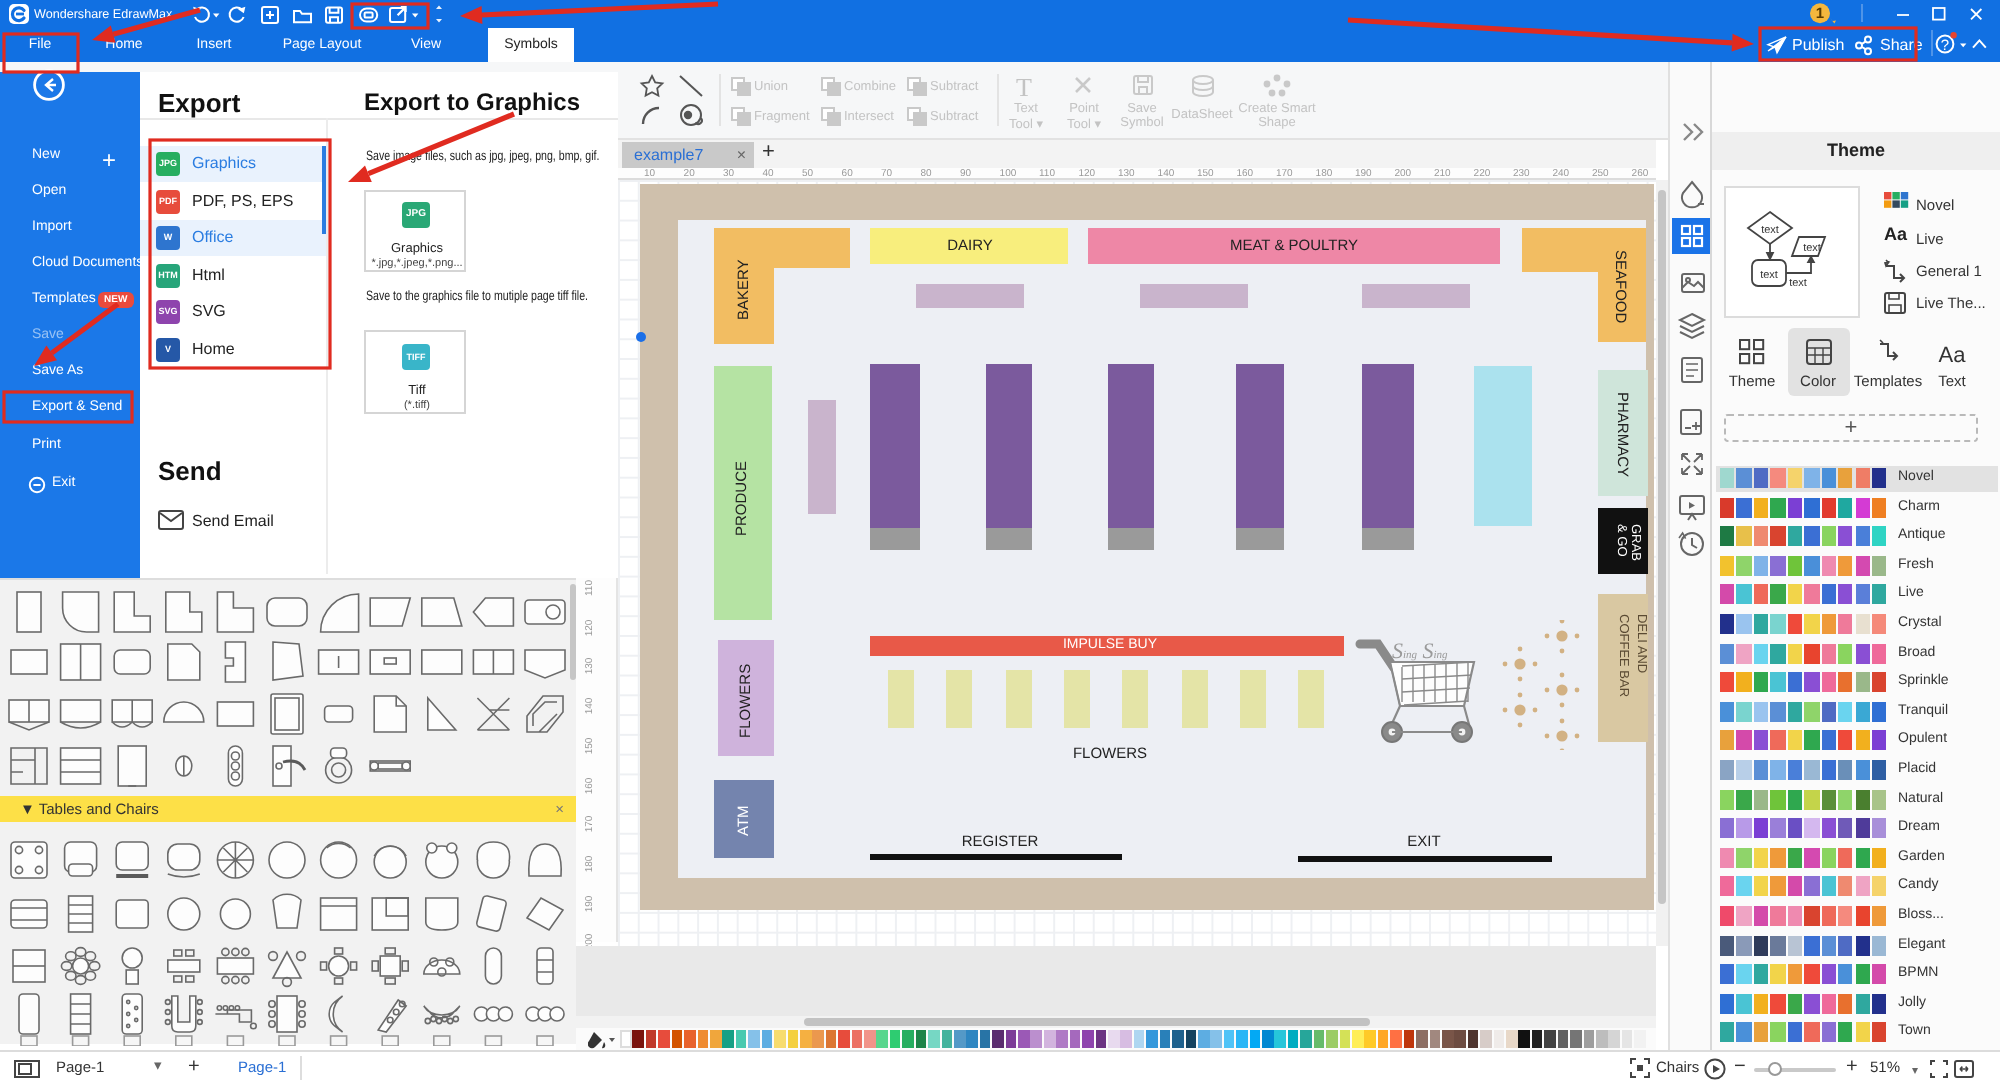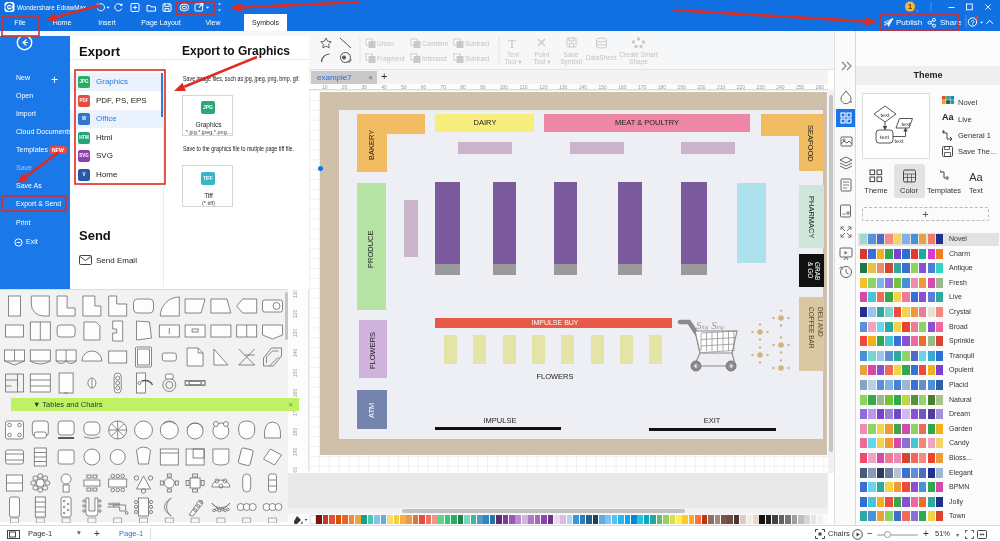--- a/index.html
+++ b/index.html
@@ -33,21 +33,21 @@
 .vtx{position:absolute;font-size:7.5px;color:#222;white-space:nowrap;transform-origin:0 0}
 
 #bluebar{left:0;top:36px;width:70px;height:253px;background:#1b78e8}
 #whitepanel{left:70px;top:36px;width:239px;height:253px;background:#fff}
 .sbitem{position:absolute;left:16px;color:#fff;font-size:7px;white-space:nowrap}
 .exrow{position:absolute;left:0;width:93px;height:18px}
 .exico{position:absolute;left:8px;top:3px;width:12px;height:12px;border-radius:2px;color:#fff;font-size:4.5px;font-weight:bold;text-align:center;line-height:12px}
 .exlbl{position:absolute;left:26px;top:0;font-size:8px;line-height:18px;color:#222}
 
 #library{left:0;top:289px;width:288px;height:233px;background:#f2f2f2;border-top:1px solid #ddd}
-#tchead{position:absolute;left:11px;top:108px;width:288px;height:13px;background:#bef264;font-size:7.5px;color:#333;line-height:13px;padding-left:22px}
+#tchead{position:absolute;left:0;top:108px;width:288px;height:13px;background:#fde047;font-size:7.5px;color:#333;line-height:13px;padding-left:10px}
 
 #iconstrip{left:834px;top:31px;width:21px;height:494px;background:#fafafa;border-left:1px solid #e0e0e0}
 #themepanel{left:855px;top:31px;width:145px;height:494px;background:#fbfbfb;border-left:1px solid #d8d8d8}
 #themehead{position:absolute;left:0;top:35px;width:144px;height:19px;background:#efefef;font-size:9px;font-weight:bold;color:#222;text-align:center;line-height:19px}
 .tpl{position:absolute;font-size:7.5px;color:#333}
 .swrow{position:absolute;left:2px;width:141px;height:13px}
 .sw{position:absolute;top:1px;width:7.4px;height:10px}
 .swl{position:absolute;left:91px;top:0;font-size:7px;color:#333;line-height:12px}
 
 #bottombar{left:0;top:525px;width:1000px;height:16px;background:#fff;border-top:1px solid #dcdcdc}
@@ -255,21 +255,21 @@
       <div class="vtx" style="left:58px;top:70px;transform:rotate(-90deg);">BAKERY</div>
       <div class="vtx" style="left:506px;top:35px;transform:rotate(90deg);">SEAFOOD</div>
       <div class="vtx" style="left:57px;top:178px;transform:rotate(-90deg);">PRODUCE</div>
       <div class="vtx" style="left:507px;top:106px;transform:rotate(90deg);">PHARMACY</div>
       <div class="vtx" style="left:512px;top:172px;transform:rotate(90deg);color:#fff;font-size:6.5px;line-height:7px">GRAB<br>&amp; GO</div>
       <div class="vtx" style="left:515px;top:217px;transform:rotate(90deg);font-size:6.5px;line-height:8.5px;color:#5a4a33">DELI AND<br>COFFEE BAR</div>
       <div class="vtx" style="left:59px;top:279px;transform:rotate(-90deg);">FLOWERS</div>
       <div class="vtx" style="left:58px;top:328px;transform:rotate(-90deg);color:#fff">ATM</div>
       <div class="fpt" style="left:211px;top:228px;width:70px;color:#fff;font-size:7px;line-height:10px">IMPULSE BUY</div>
       <div class="fpt" style="left:216px;top:282px;width:60px">FLOWERS</div>
-      <div class="fpt" style="left:159px;top:326px;width:64px">IMPULSE</div>
+      <div class="fpt" style="left:159px;top:326px;width:64px">REGISTER</div>
       <div class="fpt" style="left:385px;top:326px;width:36px">EXIT</div>
       <div class="fp" style="left:9px;top:76px;width:5px;height:5px;background:#1b6fe8;border-radius:50%"></div>
       <svg class="fp" style="left:367px;top:225px" width="120" height="60" viewBox="0 0 120 60">
 <g stroke="#8a8a8a" fill="none">
 <path d="M4 7 h9 l8 12" stroke-width="4.5" stroke-linecap="round"></path>
 <path d="M19 16 h42 l-5 22 h-32 z" stroke-width="1.1" fill="#fdfdfd"></path>
 <path d="M19 16 l5 22 m37-22 l-36 2 m35 4.5 l-35 2 m34 4.5 l-34 2 m33 4.5 l-32 2" stroke-width="0.7"></path>
 <path d="M25 18.5v17.5 m5.5-18 v18 m5.5-18.5 v18.5 m5.5-19 v19 m5.5-19.5 v19.5 m5.5-20 v20 m5.5-20.5 v20.5" stroke-width="0.7"></path>
 <path d="M24 38 l-5 11 m37-11 l3 11" stroke-width="1.1"></path>
 <circle cx="20" cy="51" r="5" fill="#8a8a8a" stroke="#777"></circle>
@@ -936,21 +936,21 @@
 <path d="M1 40 h4 v6 h5" stroke="#444" fill="none"></path>
           <path d="M8 44 l2 2 -2 2" stroke="#444" fill="none"></path>
           <path d="M1 37 l1.5 1.5 M1 40 l-0.5 -1.5 1.8 -0.3 Z" stroke="#444" fill="none" stroke-width="0.8"></path>
 <rect x="0.5" y="53.5" width="10" height="10" rx="1" stroke="#444" fill="none"></rect>
           <path d="M2.5 53.5 v3 h5 v-3 M2.5 63.5 v-4 h6 v4" stroke="#444" fill="none" stroke-width="0.8"></path>
 </g>
       </svg>
       <div class="tpl" style="left:102px;top:67px">Novel</div>
       <div class="tpl" style="left:102px;top:84px">Live</div>
       <div class="tpl" style="left:102px;top:100px">General 1</div>
-      <div class="tpl" style="left:102px;top:116px">Save The...</div>
+      <div class="tpl" style="left:102px;top:116px">Live The...</div>
       <div class="abs" style="left:38px;top:133px;width:31px;height:34px;background:#e2e2e2;border-radius:3px"></div>
       <svg class="abs" style="left:0;top:137px" width="145" height="16">
 <g stroke="#444" stroke-width="1" fill="none">
 <rect x="14" y="2" width="4.6" height="4.6"></rect>
           <rect x="21" y="2" width="4.6" height="4.6"></rect>
           <rect x="14" y="9" width="4.6" height="4.6"></rect>
           <rect x="21" y="9" width="4.6" height="4.6"></rect>
 <rect x="47.5" y="2" width="12" height="12" rx="1.5"></rect>
           <path d="M47.5 6 h12 M51.5 6 v8 M55.5 6 v8 M47.5 9.5 h12" stroke-width="0.7"></path>
 <path d="M84 4 h4 v6 h4"></path>

